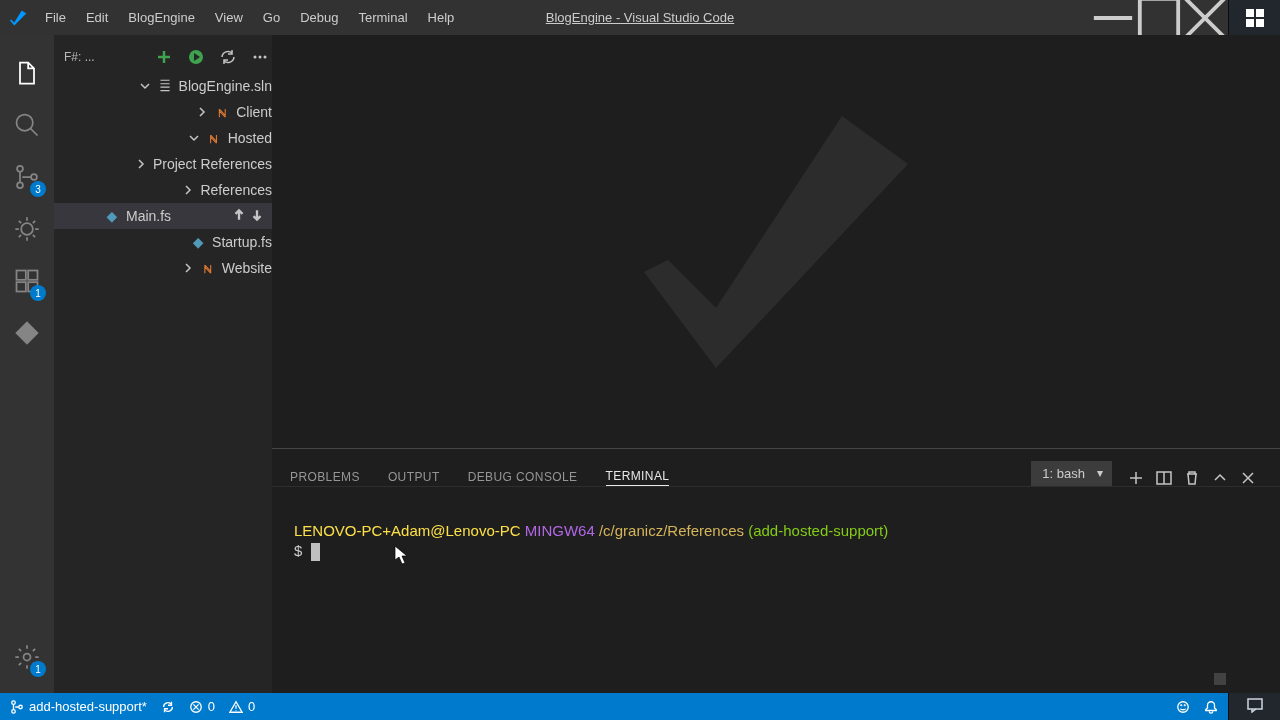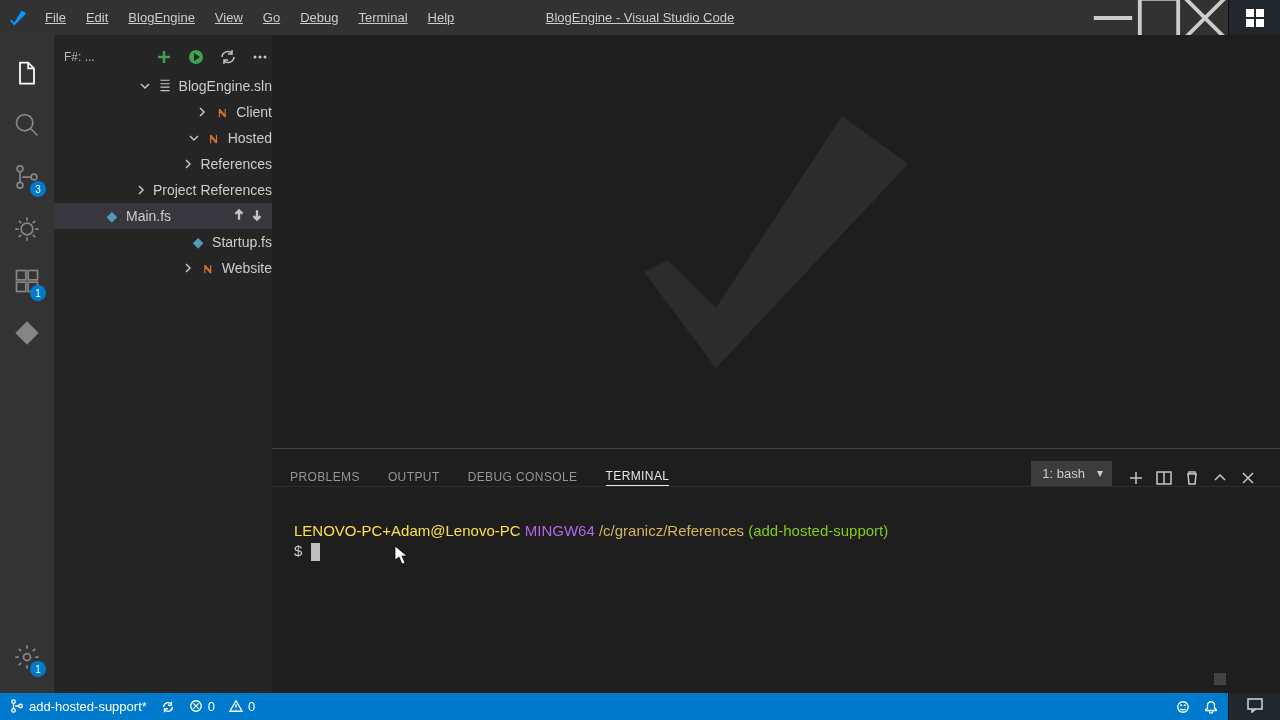--- a/index.html
+++ b/index.html
@@ -2,21 +2,21 @@
 <html><head>
 <meta charset="utf-8">
 <style>
 * { margin: 0; padding: 0; box-sizing: border-box; font-family: "Segoe UI", sans-serif; }
 body { width: 1280px; height: 720px; background: #1e1e1e; color: #cccccc; overflow: hidden; position: relative; }
 
 
 .titlebar { height: 35px; background: #323233; display: flex; align-items: center; position: relative; }
 .titlebar .logo { width: 35px; display:flex; align-items:center; justify-content:center; }
 .titlebar .logo svg { width:18px; height:18px; }
-.menus { display: flex; text-decoration: underline; }
+.menus { display: flex; }
 .menu-item { padding: 0 10px; line-height: 35px; font-size: 13px; color: #cccccc; cursor: default; }
 .title-center { position:absolute; left:50%; transform:translateX(-50%); font-size:13px; color:#cccccc;text-decoration:underline; }
 .win-controls { position:absolute; right:52px; top:0; display:flex; }
 .win-btn { width:46px; height:35px; display:flex; align-items:center; justify-content:center; }
 .win-btn svg { stroke:#cccccc; stroke-width:1; fill:none; }
 .win-col { position:absolute; right:0; top:0; width:52px; height:720px; background:#22272e; border-left:1px solid #0b0d10; }
 .win-col .cell { height:36px; display:flex; align-items:center; justify-content:center; position:relative; }
 .win-col .cell.active { background:#0e639c; }
 .win-col .sep { height:1px; background:#0b0d10; }
 
@@ -70,21 +70,21 @@
 .t-purple { color:#b267e6; }
 .t-yellow { color:#d5b55a; }
 .t-cyan { color:#84cc16; }
 .cursor { display:inline-block; width:9px; height:18px; background:#bfbfbf; vertical-align:middle; margin-left:4px; }
 .mouse-pointer { position:absolute; pointer-events:none; }
 .mouse-pointer svg { width:16px; height:20px; }
 .term-scroll { position:absolute; right:54px; bottom:35px; width:12px; height:12px; background:#424242; }
 
 
 .statusbar { position:absolute; left:0; bottom:0; height:27px; width:calc(1280px - 52px); background:#007acc; display:flex; align-items:center; color:#fff; font-size:13px; padding:0 10px; gap:14px; }
-.statusbar .sitem { display:flex; align-items:flex-start; gap:5px; }
+.statusbar .sitem { display:flex; align-items:center; gap:5px; }
 .statusbar .sitem svg { width:14px; height:14px; stroke:#fff; fill:none; stroke-width:1.5; }
 .statusbar .spacer { flex:1; }
 .tray-row { display:flex; justify-content:space-around; padding:4px 6px; }
 .tray-row span { font-size:10px; color:#cfd6dd; }
 .clock { text-align:center; font-size:10px; color:#cfd6dd; line-height:13px; padding:2px 0 4px; }
 .notif { height:30px; display:flex; align-items:center; justify-content:center; }
 </style>
 </head>
 <body>
 
@@ -314,29 +314,29 @@
         </span>
       <span class="file-ico fs-orange">ℕ</span>
       <span>Hosted</span>
     </div>
     <div class="tree-row pad3">
       <span class="chev">
           <svg viewBox="0 0 12 12">
             <path d="M4 2l4 4-4 4"></path>
           </svg>
         </span>
+      <span>Project References</span>
+    </div>
+    <div class="tree-row pad3">
+      <span class="chev">
+          <svg viewBox="0 0 12 12">
+            <path d="M4 2l4 4-4 4"></path>
+          </svg>
+        </span>
       <span>References</span>
-    </div>
-    <div class="tree-row pad3">
-      <span class="chev">
-          <svg viewBox="0 0 12 12">
-            <path d="M4 2l4 4-4 4"></path>
-          </svg>
-        </span>
-      <span>Project References</span>
     </div>
     <div class="tree-row pad4 selected">
       <span class="file-ico fs-blue">◆</span>
       <span>Main.fs</span>
       <span class="row-actions">
         <span><svg viewBox="0 0 12 12">
               <path d="M6 10V2M3 5l3-3 3 3"></path>
             </svg></span>
         <span><svg viewBox="0 0 12 12">
               <path d="M6 2v8M3 7l3 3 3-3"></path>

